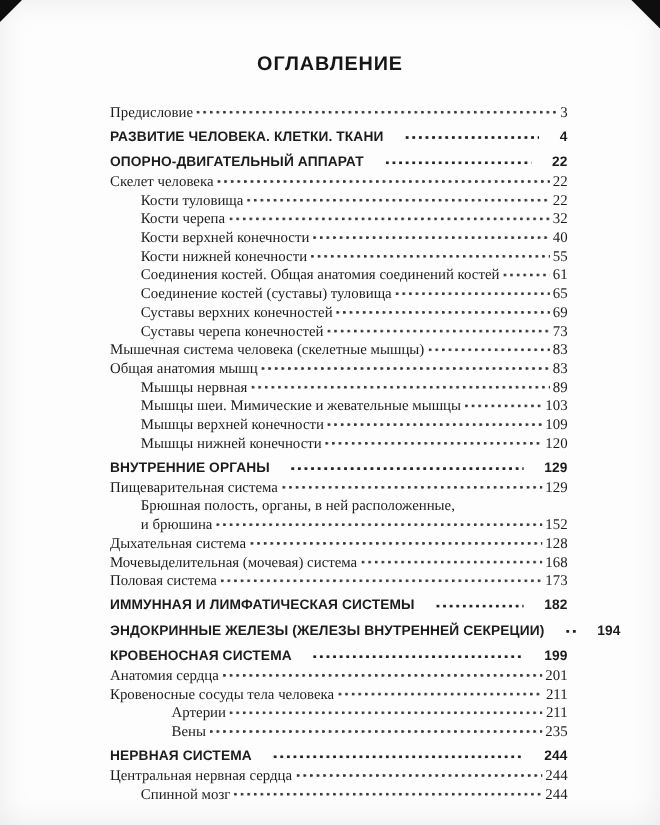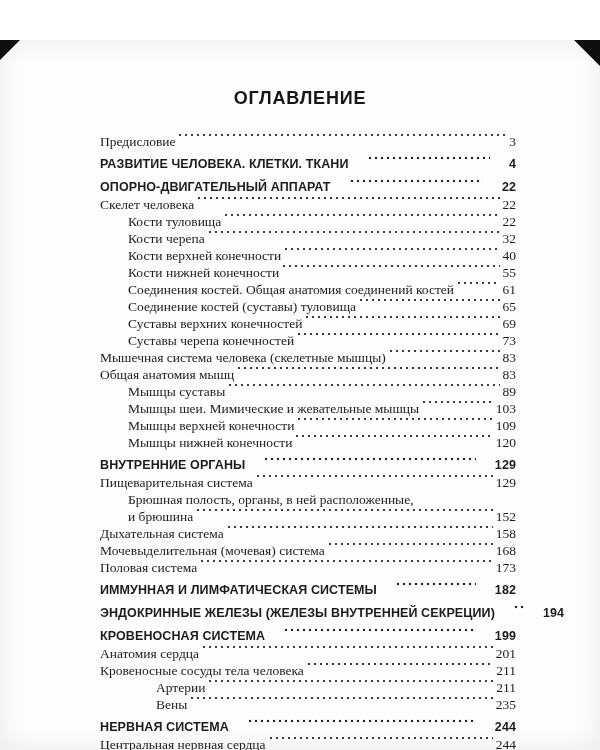--- a/index.html
+++ b/index.html
@@ -13,21 +13,20 @@
     overflow: hidden;
     background: #ffffff;
     font-family: "Liberation Serif", serif;
     color: #1c1c1c;
   }
   .page {
     position: absolute;
     inset: 0;
     background: #fdfdfd;
     box-shadow: inset 0 0 28px rgba(0,0,0,0.08);
-    margin-top: 40px;
   }
   .corner-tl {
     position: absolute;
     top: 0; left: 0;
     width: 0; height: 0;
     border-top: 20px solid #0e0e0e;
     border-right: 20px solid transparent;
   }
   .corner-tr {
     position: absolute;
@@ -43,21 +42,21 @@
     font-weight: bold;
     font-size: 18px;
     letter-spacing: 0.8px;
     color: #161616;
   }
   .toc {
     margin: 24px 84px 0 100px;
   }
   .toc-row {
     display: flex;
-    align-items: flex-start;
+    align-items: center;
     font-size: 13.5px;
     line-height: 17px;
   }
   .toc-row.bold {
     font-family: "Liberation Sans", sans-serif;
     font-weight: bold;
     font-size: 12.5px;
     letter-spacing: 0.1px;
   }
   .toc-row.gap {
@@ -160,21 +159,21 @@
         <span class="label">Мышечная система человека (скелетные мышцы)</span>
         <span class="leader"></span>
         <span class="pagenum">83</span>
       </div>
       <div class="toc-row level-0">
         <span class="label">Общая анатомия мышц</span>
         <span class="leader"></span>
         <span class="pagenum">83</span>
       </div>
       <div class="toc-row level-1">
-        <span class="label">Мышцы суставы</span>
+        <span class="label">Мышцы нервная</span>
         <span class="leader"></span>
         <span class="pagenum">89</span>
       </div>
       <div class="toc-row level-1">
         <span class="label">Мышцы шеи. Мимические и жевательные мышцы</span>
         <span class="leader"></span>
         <span class="pagenum">103</span>
       </div>
       <div class="toc-row level-1">
         <span class="label">Мышцы верхней конечности</span>
@@ -200,21 +199,21 @@
         <span class="label">Брюшная полость, органы, в ней расположенные,</span>
       </div>
       <div class="toc-row level-1">
         <span class="label">и брюшина</span>
         <span class="leader"></span>
         <span class="pagenum">152</span>
       </div>
       <div class="toc-row level-0">
         <span class="label">Дыхательная система</span>
         <span class="leader"></span>
-        <span class="pagenum">158</span>
+        <span class="pagenum">128</span>
       </div>
       <div class="toc-row level-0">
         <span class="label">Мочевыделительная (мочевая) система</span>
         <span class="leader"></span>
         <span class="pagenum">168</span>
       </div>
       <div class="toc-row level-0">
         <span class="label">Половая система</span>
         <span class="leader"></span>
         <span class="pagenum">173</span>

